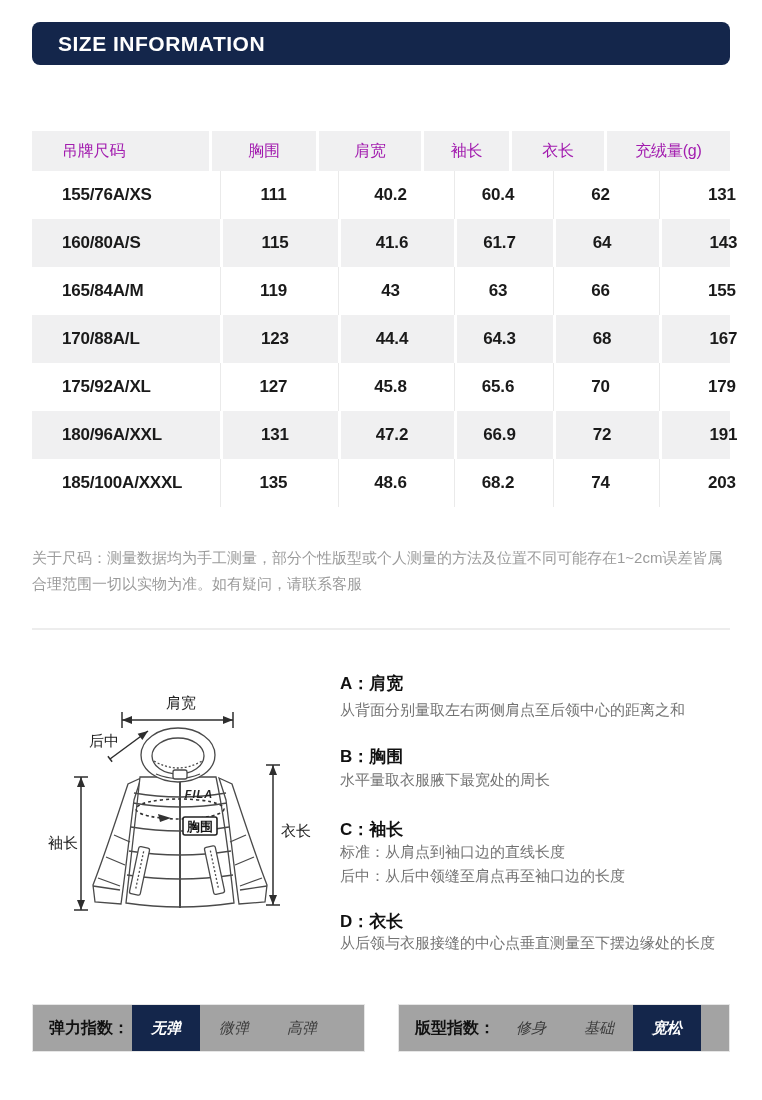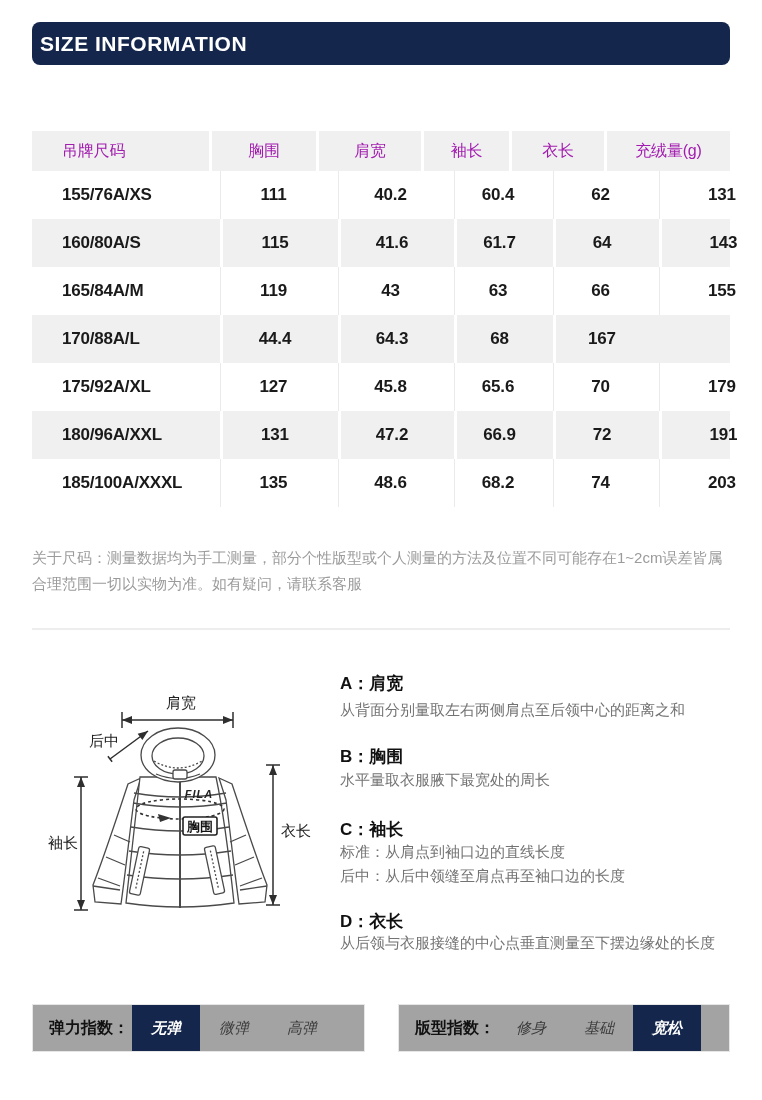--- a/index.html
+++ b/index.html
@@ -1,21 +1,21 @@
 <!DOCTYPE html>
 <html><head>
 <meta charset="utf-8">
 <style>
   html,body{margin:0;padding:0;background:#fff;}
   .page{position:relative;width:762px;height:1100px;background:#fff;overflow:hidden;
         font-family:"Liberation Sans","DejaVu Sans",sans-serif;color:#1a1a1a;}
   
   .hdr{position:absolute;left:32px;top:22px;width:698px;height:43px;background:#14264b;
        border-radius:8px;display:flex;align-items:center;}
-  .hdr span{color:#fff;font-size:21px;font-weight:700;letter-spacing:.5px;padding-left:8px;}
+  .hdr span{color:#fff;font-size:21px;font-weight:700;letter-spacing:.5px;padding-left:26px;}
   
   .tbl{position:absolute;left:32px;top:131px;width:698px;}
   .trow{display:grid;grid-template-columns:177px 107px 105px 88px 95px 126px;}
   .trow.head{height:40px;}
   .trow.data{height:48px;gap:11px;}
   .tc{display:flex;align-items:center;justify-content:center;font-size:17px;font-weight:700;letter-spacing:-.2px;}
   .trow.head .tc{font-size:16px;font-weight:500;color:#a21caf;}
   .tc.c1{justify-content:flex-start;padding-left:30px;}
   .trow.g{background:#f0f0f1;}
   .trow.g .tc + .tc, .trow.head .tc + .tc{border-left:3px solid #fff;}
@@ -77,20 +77,21 @@
     <div class="trow data w">
       <div class="tc c1">165/84A/M</div>
       <div class="tc">119</div>
       <div class="tc">43</div>
       <div class="tc">63</div>
       <div class="tc">66</div>
       <div class="tc">155</div>
     </div>
     <div class="trow data g">
       <div class="tc c1">170/88A/L</div>
+      <div class="tc">123</div>
       <div class="tc">44.4</div>
       <div class="tc">64.3</div>
       <div class="tc">68</div>
       <div class="tc">167</div>
     </div>
     <div class="trow data w">
       <div class="tc c1">175/92A/XL</div>
       <div class="tc">127</div>
       <div class="tc">45.8</div>
       <div class="tc">65.6</div>

